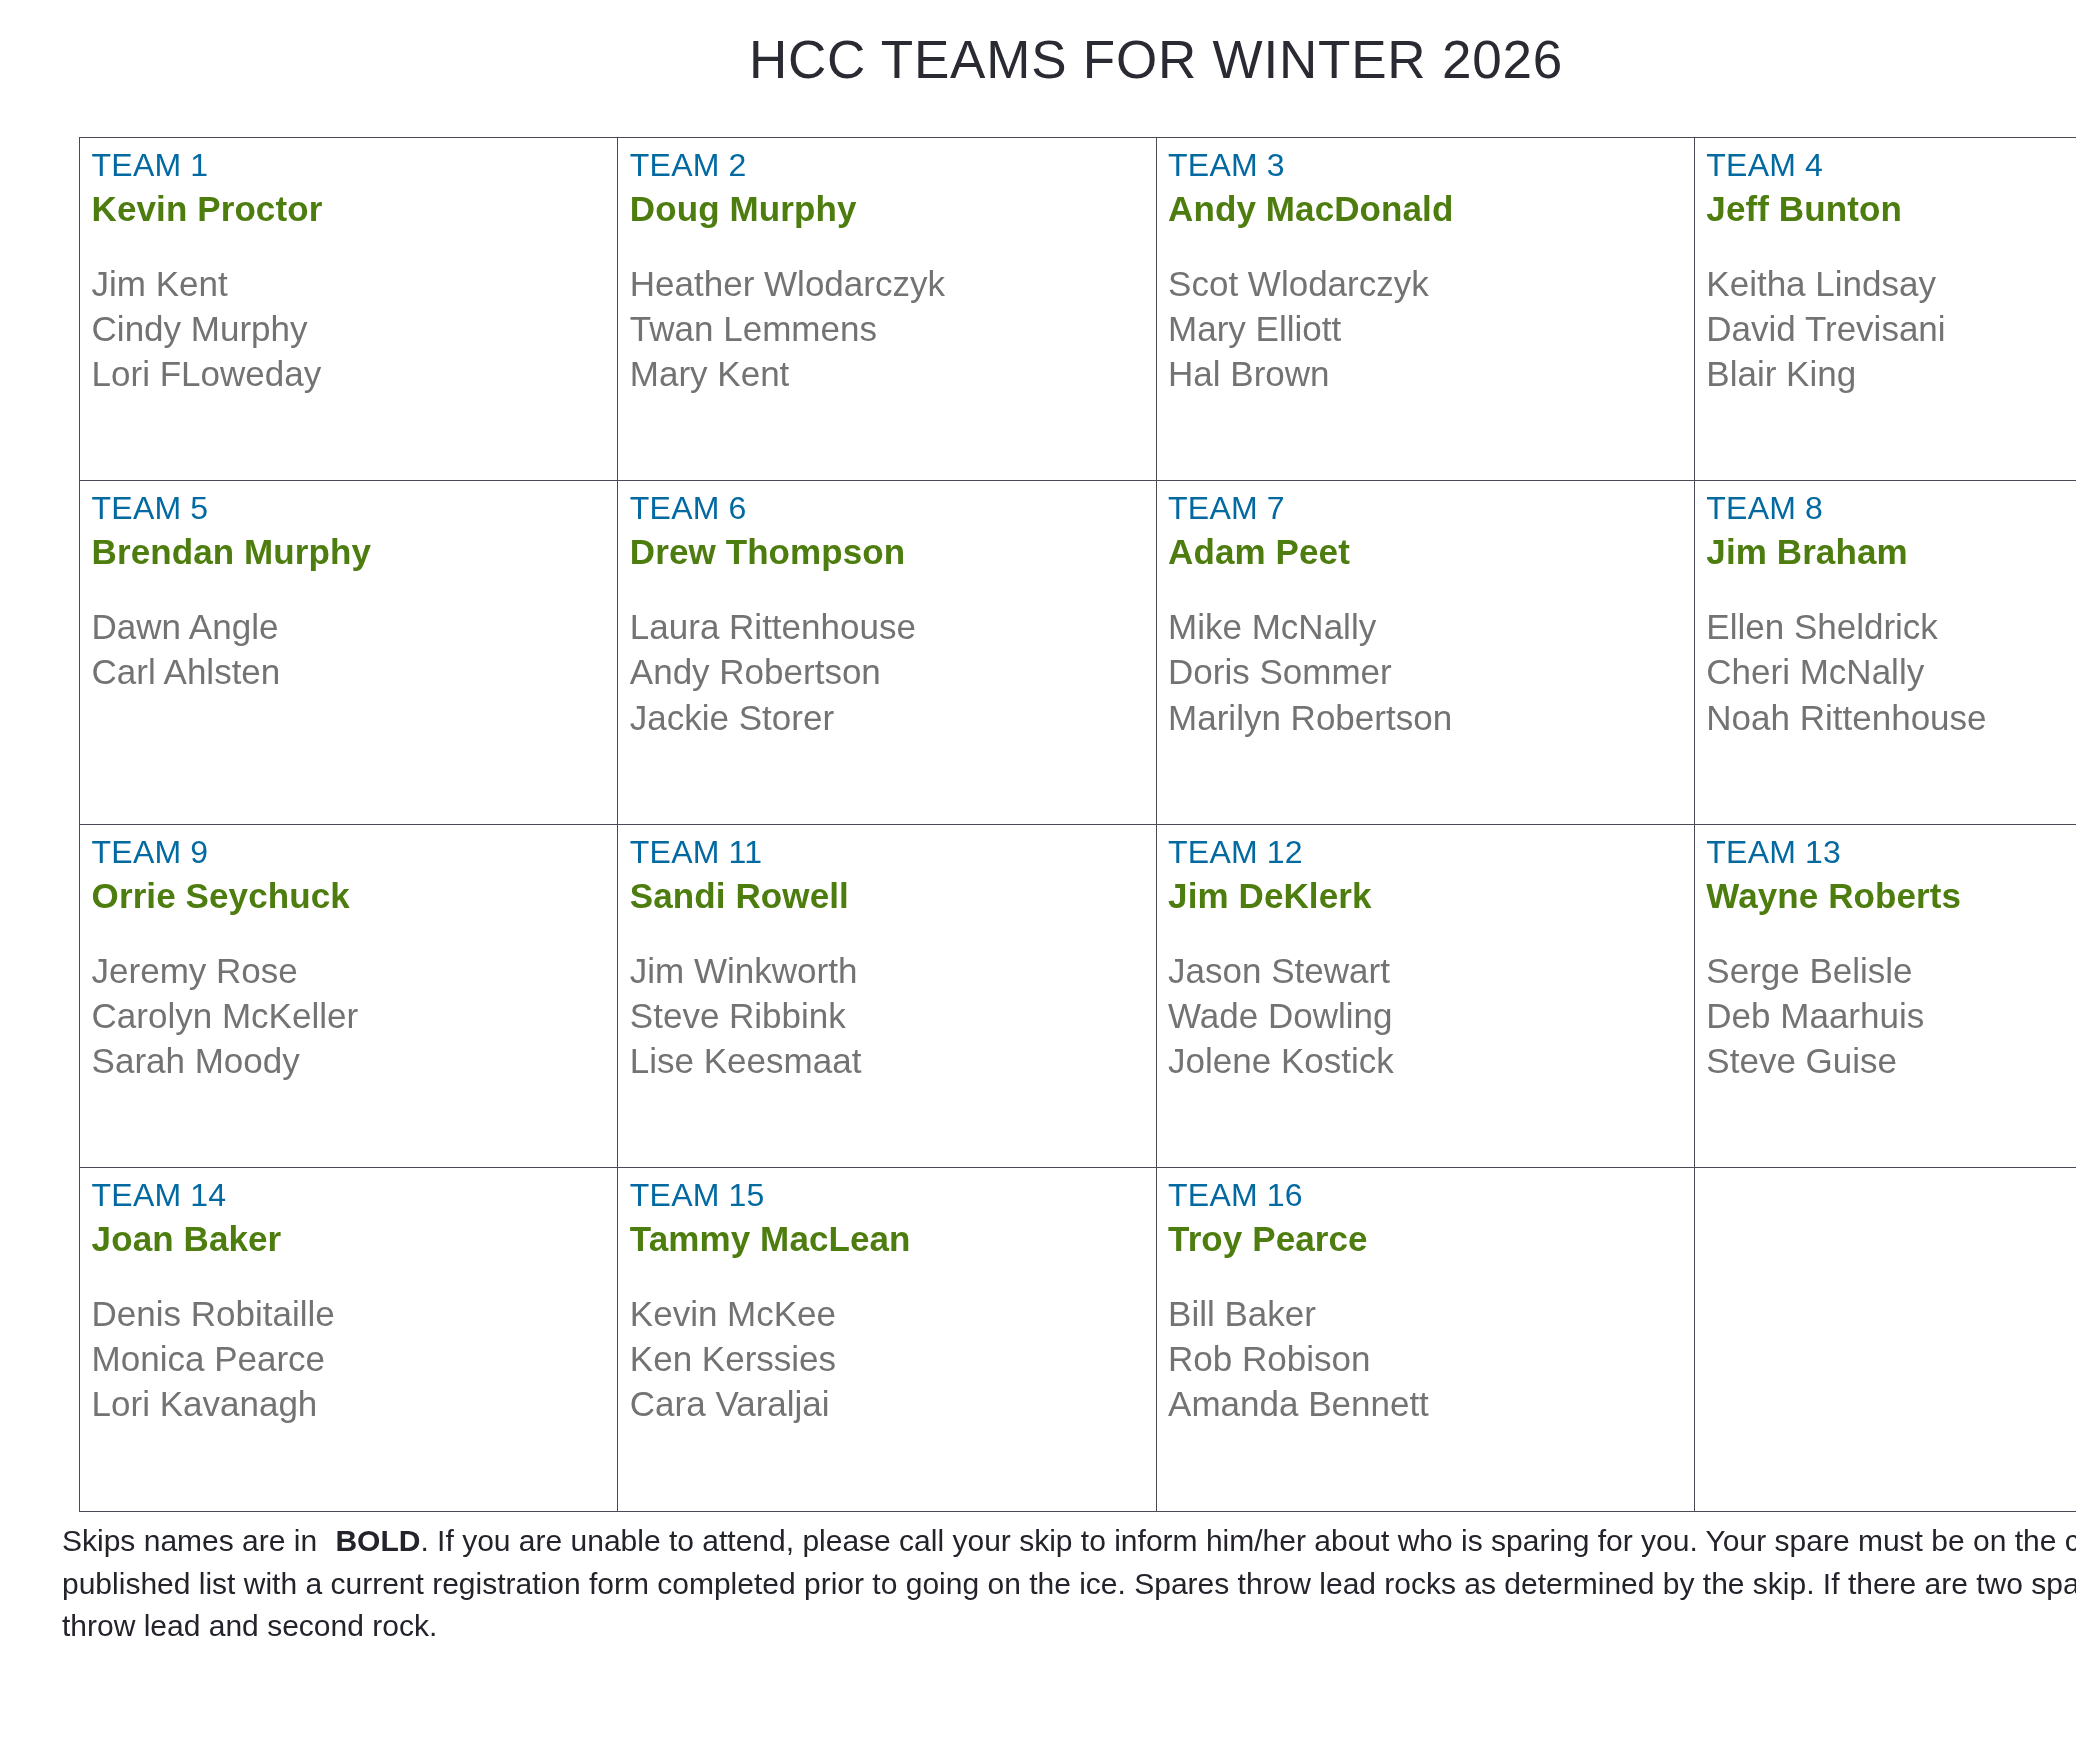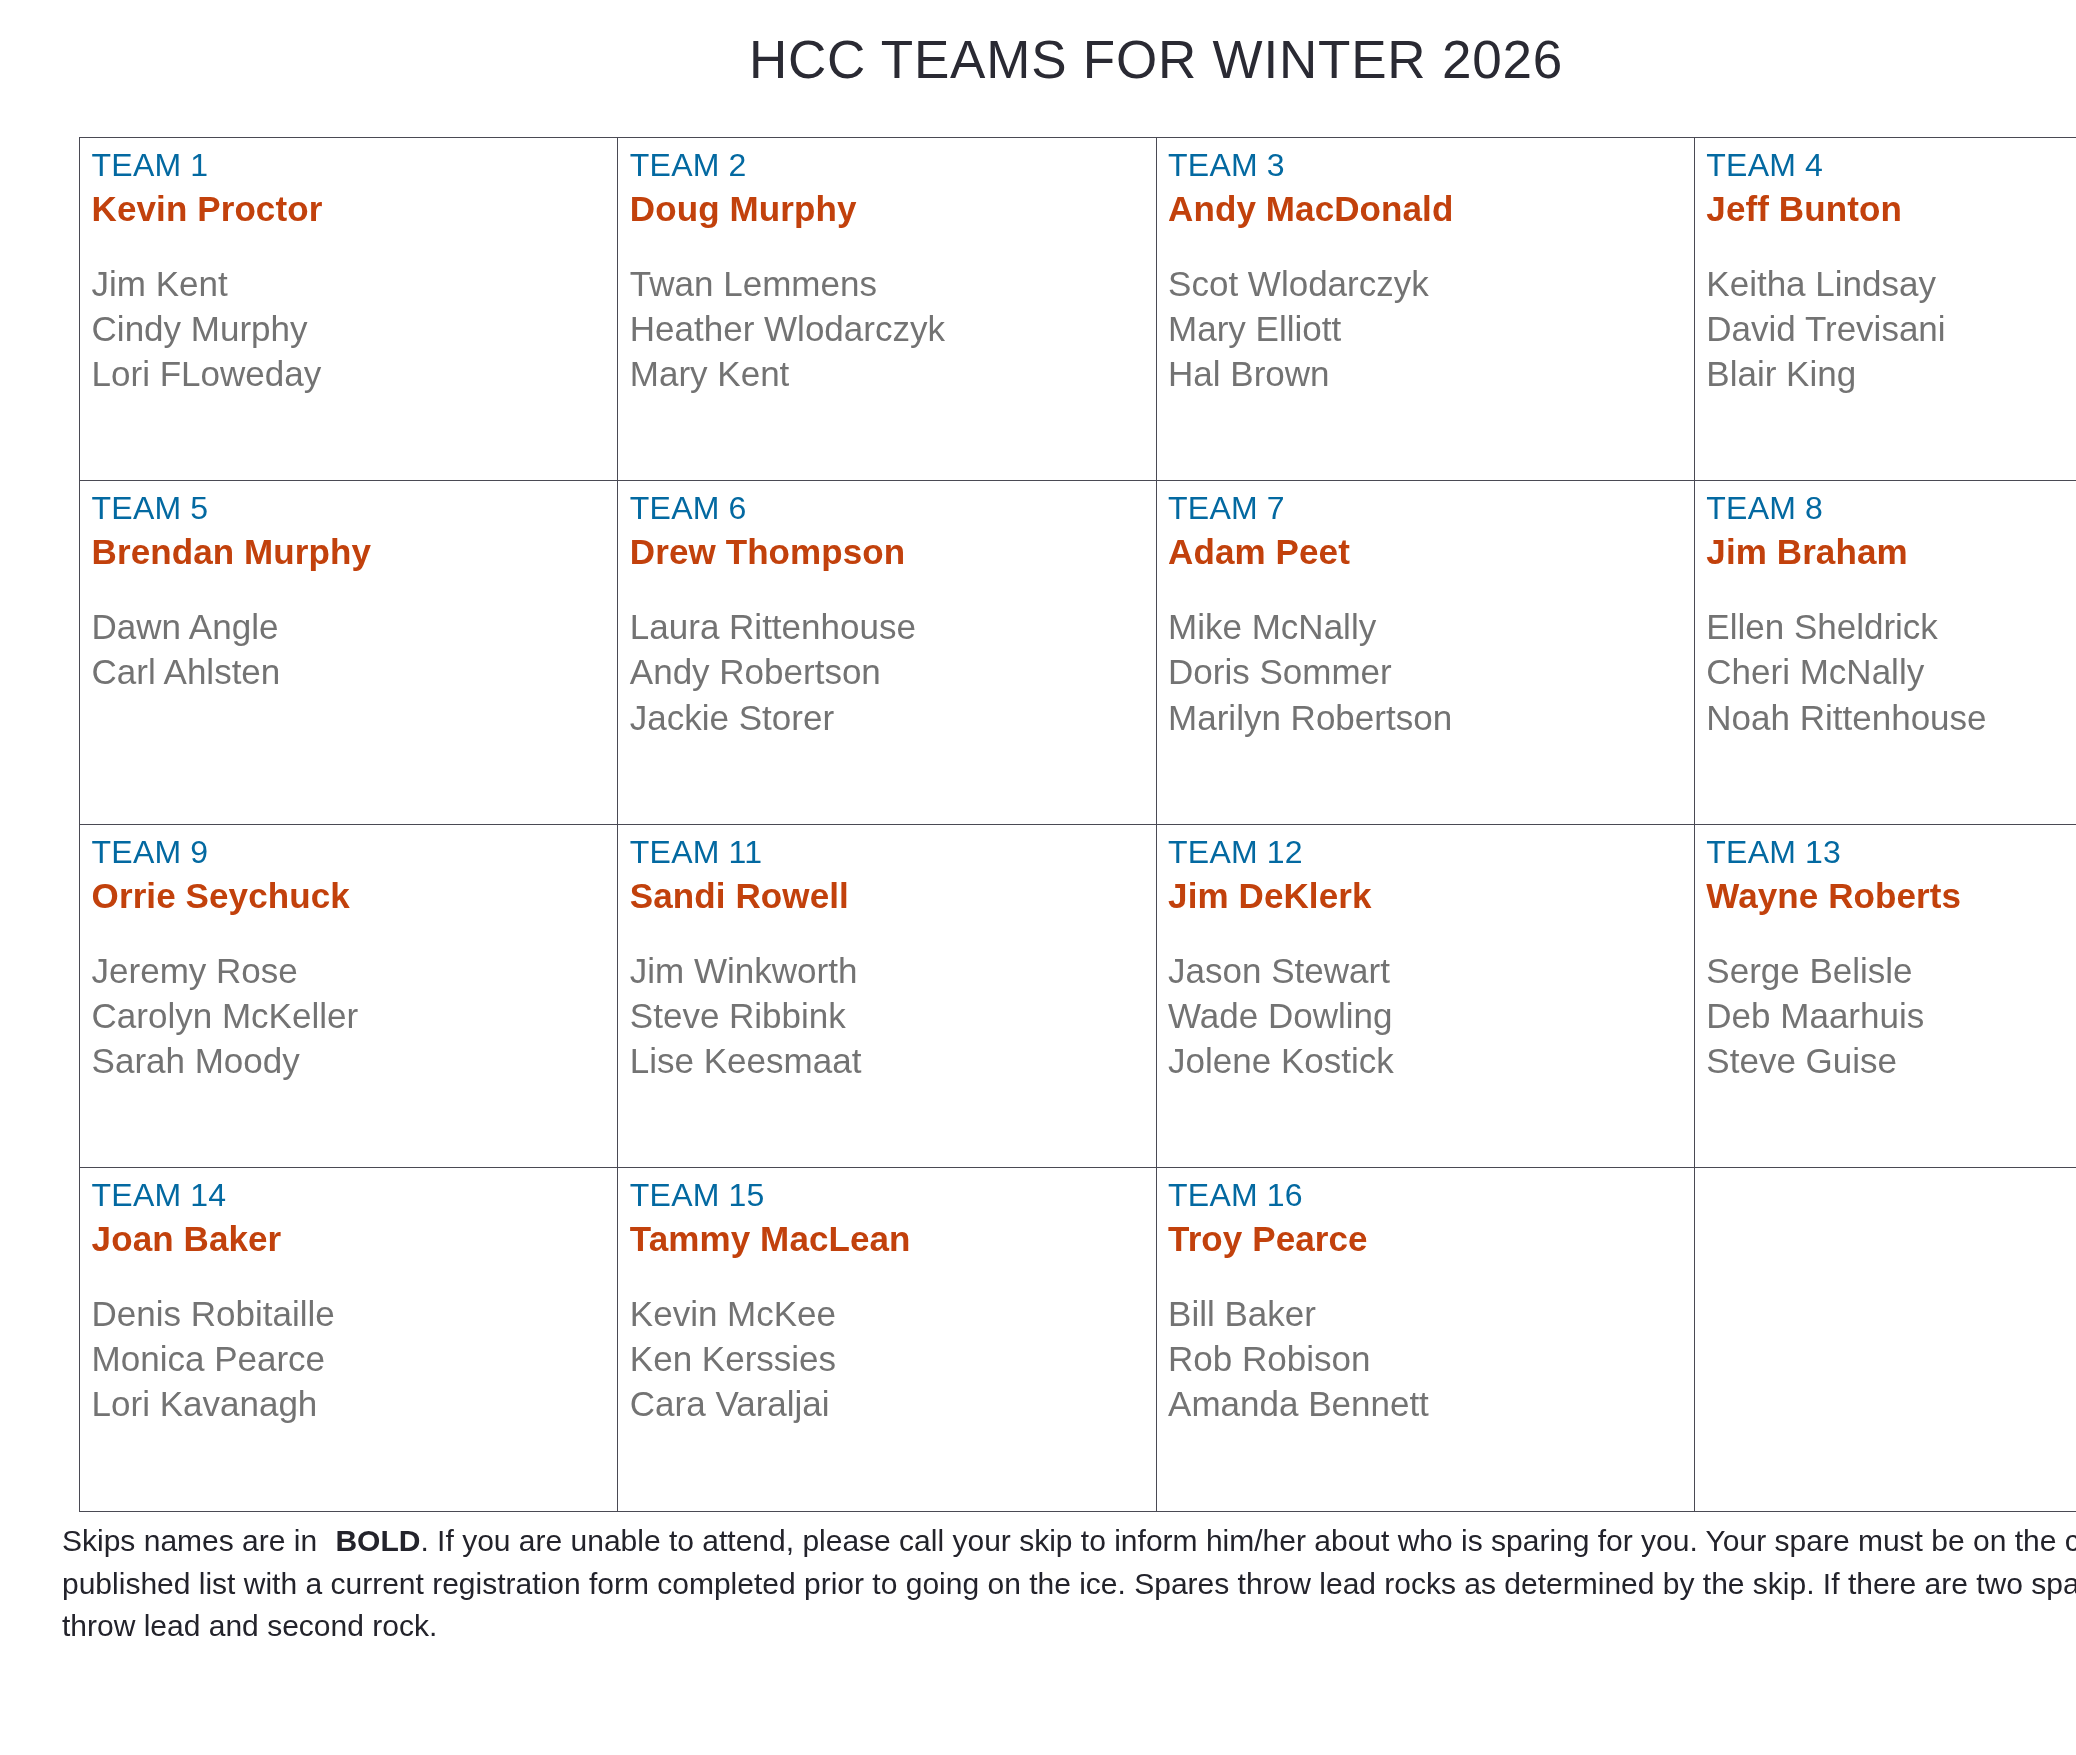--- a/index.html
+++ b/index.html
@@ -57,21 +57,21 @@
   .team-label {
     font-size: 32px;
     font-weight: normal;
     color: #0369a1;
     letter-spacing: 0.2px;
     line-height: 1.18;
   }
   .skip-name {
     font-size: 35px;
     font-weight: bold;
-    color: #c2410c;
+    color: #4d7c0f;
     letter-spacing: 0.1px;
     line-height: 1.2;
     margin-top: 3.3px;
   }
   .member-list {
     margin-top: 31px;
   }
   .member {
     font-size: 35px;
     color: #737373;
@@ -105,22 +105,22 @@
         <div class="member">Jim Kent</div>
         <div class="member">Cindy Murphy</div>
         <div class="member">Lori FLoweday</div>
       </div>
     </div>
 
     <div class="cell">
       <div class="team-label">TEAM 2</div>
       <div class="skip-name">Doug Murphy</div>
       <div class="member-list">
+        <div class="member">Heather Wlodarczyk</div>
         <div class="member">Twan Lemmens</div>
-        <div class="member">Heather Wlodarczyk</div>
         <div class="member">Mary Kent</div>
       </div>
     </div>
 
     <div class="cell">
       <div class="team-label">TEAM 3</div>
       <div class="skip-name">Andy MacDonald</div>
       <div class="member-list">
         <div class="member">Scot Wlodarczyk</div>
         <div class="member">Mary Elliott</div>

